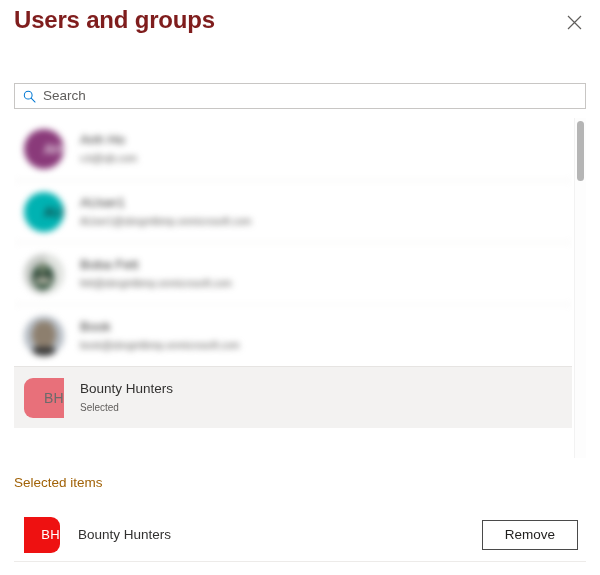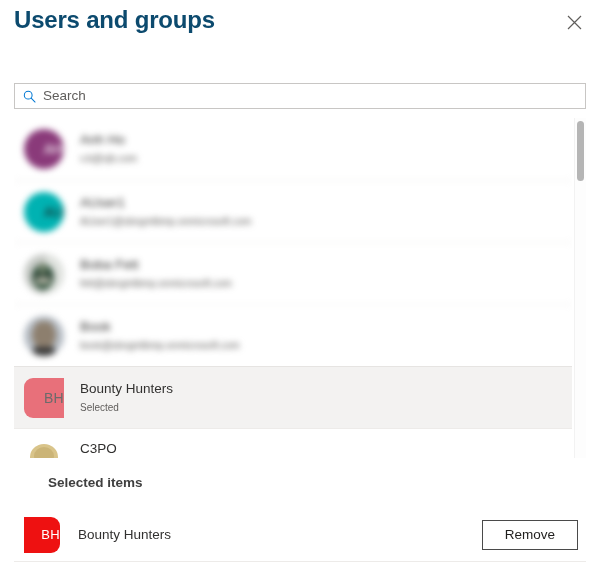--- a/index.html
+++ b/index.html
@@ -22,21 +22,21 @@
     position: absolute;
     left: 0; top: 0;
     width: 600px; height: 62px;
   }
   .panel-title {
     position: absolute;
     left: 14px; top: 6px;
     font-size: 24px;
     font-weight: 700;
     letter-spacing: -0.2px;
-    color: #0c4a6e;
+    color: #7f1d1d;
     white-space: nowrap;
   }
   .close-button {
     position: absolute;
     right: 10px; top: 6px;
     width: 32px; height: 32px;
     display: flex;
     align-items: center;
     justify-content: center;
     cursor: pointer;
@@ -171,24 +171,23 @@
     border-radius: 4px;
     background: #b5b5b5;
     cursor: grab;
   }
 
   
   .selected-heading {
     position: absolute;
     left: 14px; top: 475px;
     font-size: 13.5px;
-    font-weight: 700;
-    color: #404040;
-    white-space: nowrap;
-    margin-left: 34px;
+    font-weight: 400;
+    color: #a16207;
+    white-space: nowrap;
   }
   .selected-row {
     position: absolute;
     left: 14px; top: 508px;
     width: 572px; height: 54px;
     box-sizing: border-box;
     border-bottom: 1px solid #edebe9;
     display: flex;
     align-items: center;
   }
@@ -311,34 +310,20 @@
     <div class="row selected">
       <div class="avatar group-list" style="background:#e8707a;color:#6b6b6b;">
         <span>BH</span>
       </div>
       <div class="row-text">
         <span class="row-primary">Bounty Hunters</span>
         <span class="row-secondary">Selected</span>
       </div>
     </div>
 
-    <div class="row clipped">
-      <div class="avatar" style="background:#ffffff;">
-        <span class="photo">
-          <svg width="40" height="40" viewBox="0 0 40 40" aria-hidden="true">
-            <rect width="40" height="40" fill="#ffffff"></rect>
-            <ellipse cx="20" cy="28" rx="14" ry="13" fill="#d9c48a"></ellipse>
-            <ellipse cx="20" cy="27" rx="10" ry="9" fill="#cbb477"></ellipse>
-          </svg>
-        </span>
-      </div>
-      <div class="row-text">
-        <span class="row-primary">C3PO</span>
-      </div>
-    </div>
 
   </div>
 
   <div class="scrollbar">
     <div class="scroll-thumb"></div>
   </div>
 </div>
 
 <div class="selected-heading">Selected items</div>
 

